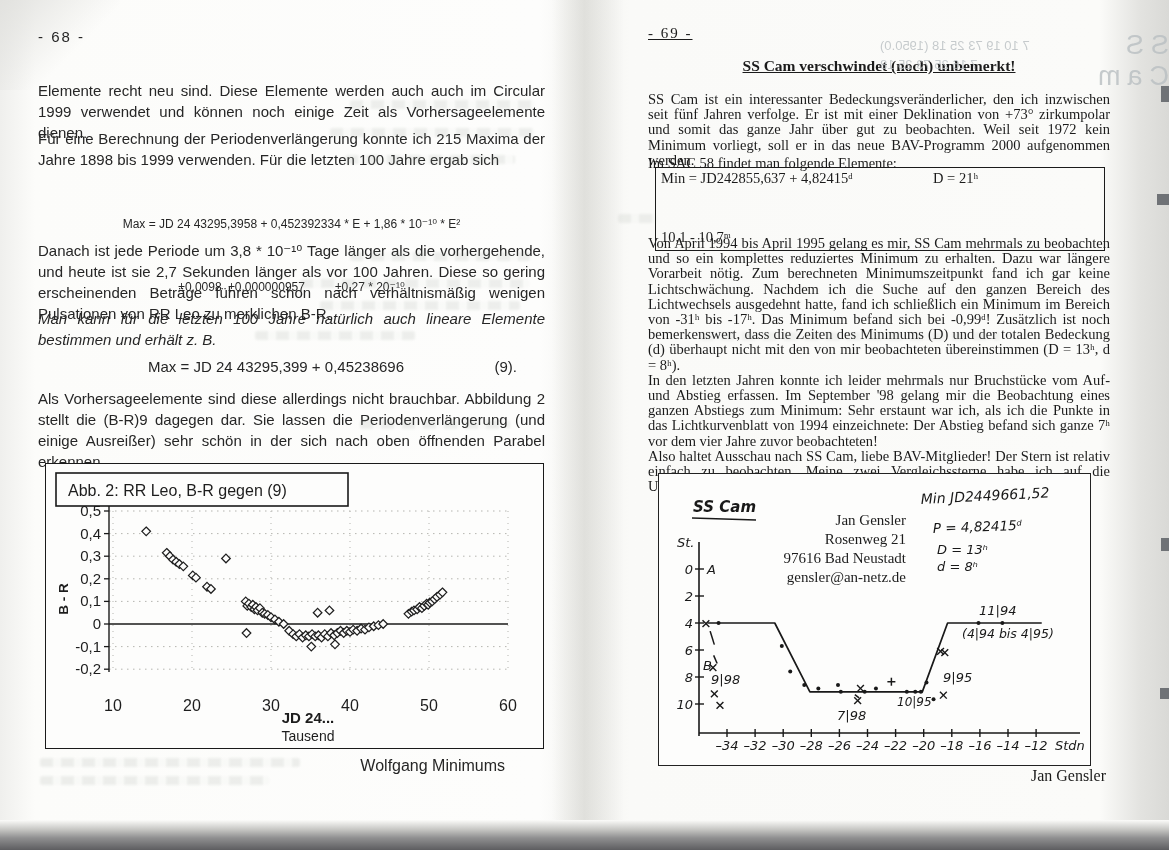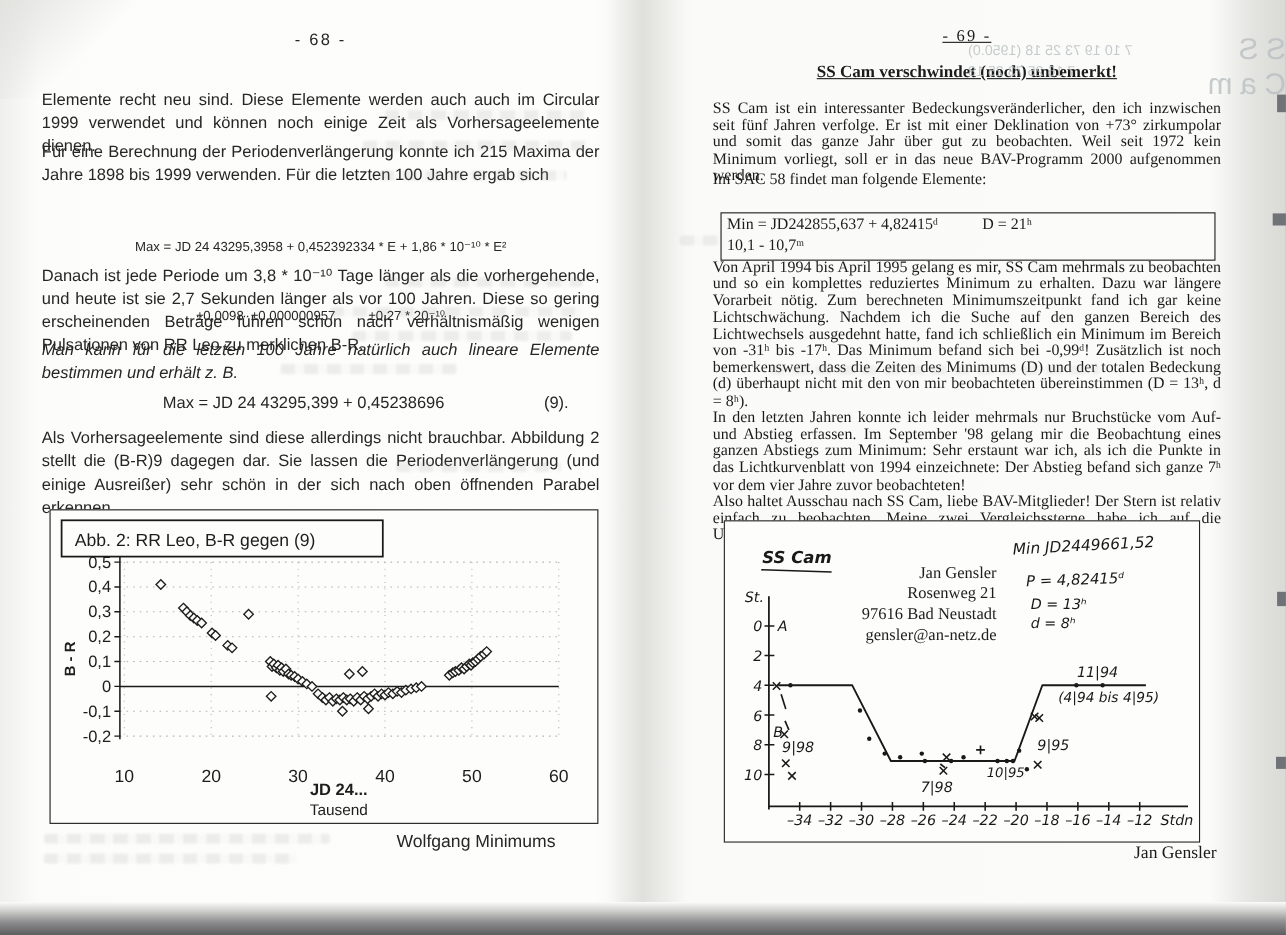--- a/index.html
+++ b/index.html
@@ -10,21 +10,21 @@
     background:linear-gradient(135deg,#e2e2df 0,rgba(250,250,248,0) 60%);}
   .gutter{position:absolute;left:552px;top:0;width:72px;height:824px;
     background:linear-gradient(90deg,rgba(180,180,175,0) 0,rgba(190,190,184,.35) 45%,rgba(180,180,175,0) 100%);}
   .bottom-bar{position:absolute;left:0;top:820px;width:1169px;height:30px;
     background:linear-gradient(#fbfbf9 0,#c9c9c6 30%,#8f8f90 60%,#5d5d60 100%);}
   .page{position:absolute;top:0;}
   .page-left{left:38px;width:507px;font-size:15px;line-height:21px;color:#262626;}
   .page-right{left:648px;width:462px;font-family:"Liberation Serif","DejaVu Serif",serif;
     font-size:14.5px;line-height:15.2px;color:#1b1b1b;}
   .abs{position:absolute;}
-  .pagenum{width:100%;text-align:center;letter-spacing:2px;font-size:15px;}
+  .pagenum{width:100%;letter-spacing:2px;font-size:15px;}
   .just{text-align:justify;}
   .formula{text-align:center;white-space:pre;font-size:12px;}
   .formula2{padding-left:110px;white-space:pre;}
   .fref{position:absolute;right:28px;top:0;}
   .sig-left{width:100%;text-align:right;padding-right:40px;box-sizing:border-box;font-size:16px;}
   .rtitle{width:100%;text-align:center;font-weight:bold;font-size:15.5px;}
   .rtitle span{text-decoration:underline;}
   .elembox{border:1.5px solid #1b1b1b;display:grid;grid-template-columns:232px 1fr;
     grid-auto-rows:19px;padding:1px 0 3px 5px;font-size:14.5px;line-height:19px;}
   .figbox{border:1.5px solid #222;background:#fdfdfc;}
@@ -194,21 +194,21 @@
   </div>
 
   <div class="page page-right">
     <div class="abs pagenum" style="top:26px;font-family:'Liberation Serif','DejaVu Serif',serif;text-decoration:underline;">- 69 -</div>
 
     <div class="abs rtitle" style="top:58px;"><span>SS Cam verschwindet (noch) unbemerkt!</span></div>
 
     <div class="abs just" style="top:92px;width:462px;">SS Cam ist ein interessanter Bedeckungsveränderlicher, den ich inzwischen seit fünf Jahren verfolge.  Er ist mit einer Deklination von +73° zirkumpolar und somit das ganze Jahr über gut zu beobachten. Weil seit 1972 kein Minimum vorliegt, soll er in das neue BAV-Programm 2000 aufgenommen werden.</div>
     <div class="abs" style="top:156px;width:462px;">Im SAC 58 findet man folgende Elemente:</div>
 
-    <div class="abs elembox" style="left:7px;top:193px;width:443px;">
+    <div class="abs elembox" style="left:7px;top:167px;width:443px;gap:40px;">
       <div>Min = JD242855,637 + 4,82415ᵈ</div>
       <div>D = 21ʰ</div>
       <div>10,1 - 10,7ᵐ</div>
     </div>
 
     <div class="abs just" style="top:236px;width:462px;">
       <div class="just">Von April 1994 bis April 1995 gelang es mir, SS Cam mehrmals zu beobachten und so ein komplettes reduziertes Minimum zu erhalten. Dazu war längere Vorarbeit nötig. Zum berechneten Minimumszeitpunkt fand ich gar keine Lichtschwächung. Nachdem ich die Suche auf den ganzen Bereich des Lichtwechsels ausgedehnt hatte, fand ich schließlich ein Minimum im Bereich von -31ʰ bis -17ʰ.  Das Minimum befand sich bei -0,99ᵈ! Zusätzlich ist noch bemerkenswert, dass die Zeiten des Minimums (D) und der totalen Bedeckung (d) überhaupt nicht mit den von mir beobachteten übereinstimmen (D = 13ʰ, d = 8ʰ).</div>
       <div class="just">In den letzten Jahren konnte ich leider mehrmals nur Bruchstücke vom Auf- und Abstieg erfassen. Im September '98 gelang mir die Beobachtung eines ganzen Abstiegs zum Minimum: Sehr erstaunt war ich, als ich die Punkte in das Lichtkurvenblatt von 1994 einzeichnete: Der Abstieg befand sich ganze 7ʰ vor dem vier Jahre zuvor beobachteten!</div>
       <div class="just">Also haltet Ausschau nach SS Cam, liebe BAV-Mitglieder! Der Stern ist relativ einfach zu beobachten. Meine zwei Vergleichssterne habe ich auf die Umgebungskarte markiert.</div>
     </div>

